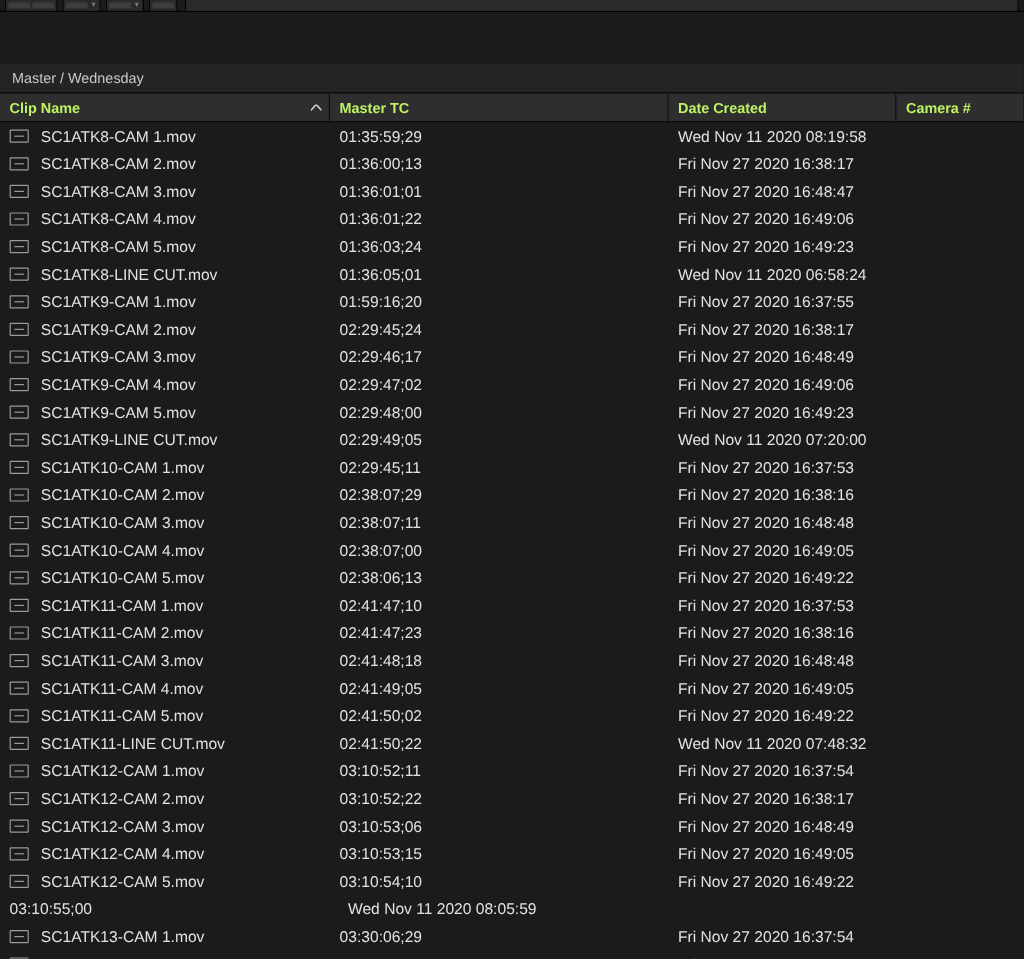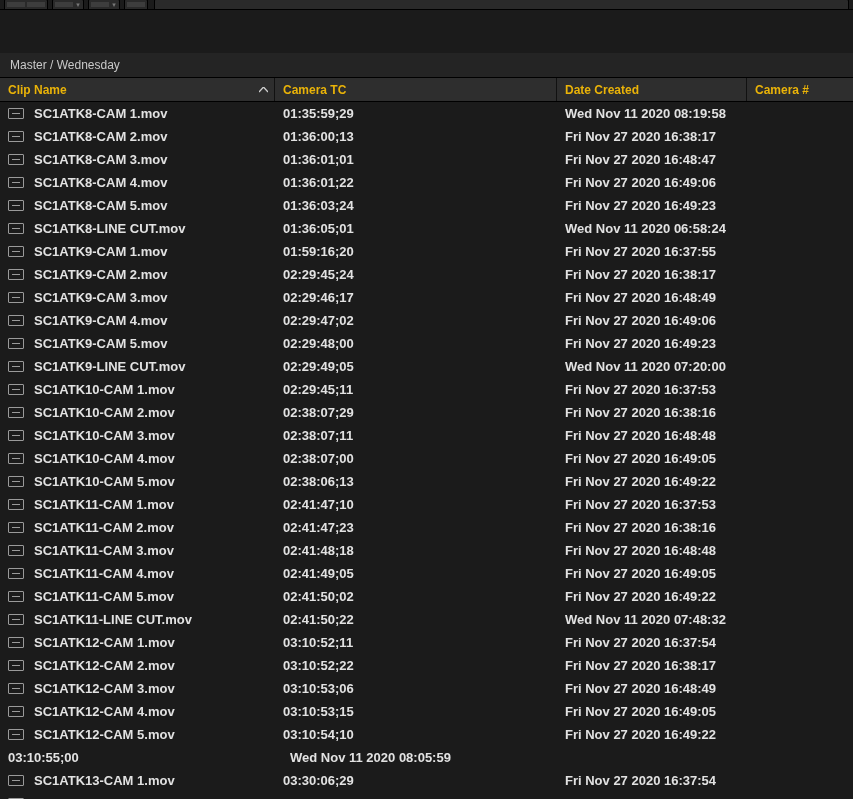--- a/index.html
+++ b/index.html
@@ -75,21 +75,21 @@
     margin-top: 43px;
   }
 
   
   .header-row {
     display: flex;
     height: 23px;
     background: #2e2e2e;
     font-size: 12px;
     font-weight: 600;
-    color: #eab308;
+    color: #bef264;
     border-bottom: 1px solid #000;
     user-select: none;
   }
   .hcell {
     display: flex;
     align-items: center;
     padding: 0 8px;
     border-right: 1px solid #111;
     box-sizing: border-box;
     cursor: pointer;
@@ -114,21 +114,20 @@
     height: calc(799px - 10px - 24px - 23px);
     background: #1b1b1b;
   }
   .row {
     display: flex;
     height: 23px;
     align-items: flex-start;
     color: #e2e2e2;
     font-size: 13px;
     cursor: pointer;
-    font-weight: bold;
   }
   .cell {
     padding: 0 8px;
     box-sizing: border-box;
     overflow: hidden;
     white-space: nowrap;
     display: flex;
     align-items: center;
     height: 100%;
   }
@@ -189,21 +188,21 @@
 <div class="header-row">
   <div class="hcell col-name">
     <span>Clip Name</span>
     <span class="sort-icon">
       <svg width="9" height="6" viewBox="0 0 9 6">
           <polyline points="0,5 4.5,0 9,5" fill="none" stroke="#cfcfcf" stroke-width="1.3"></polyline>
         </svg>
     </span>
   </div>
   <div class="hcell col-tc">
-    <span>Camera TC</span>
+    <span>Master TC</span>
   </div>
   <div class="hcell col-date">
     <span>Date Created</span>
   </div>
   <div class="hcell col-cam">
     <span>Camera #</span>
   </div>
 </div>
 
 <div class="body" id="tbody">

